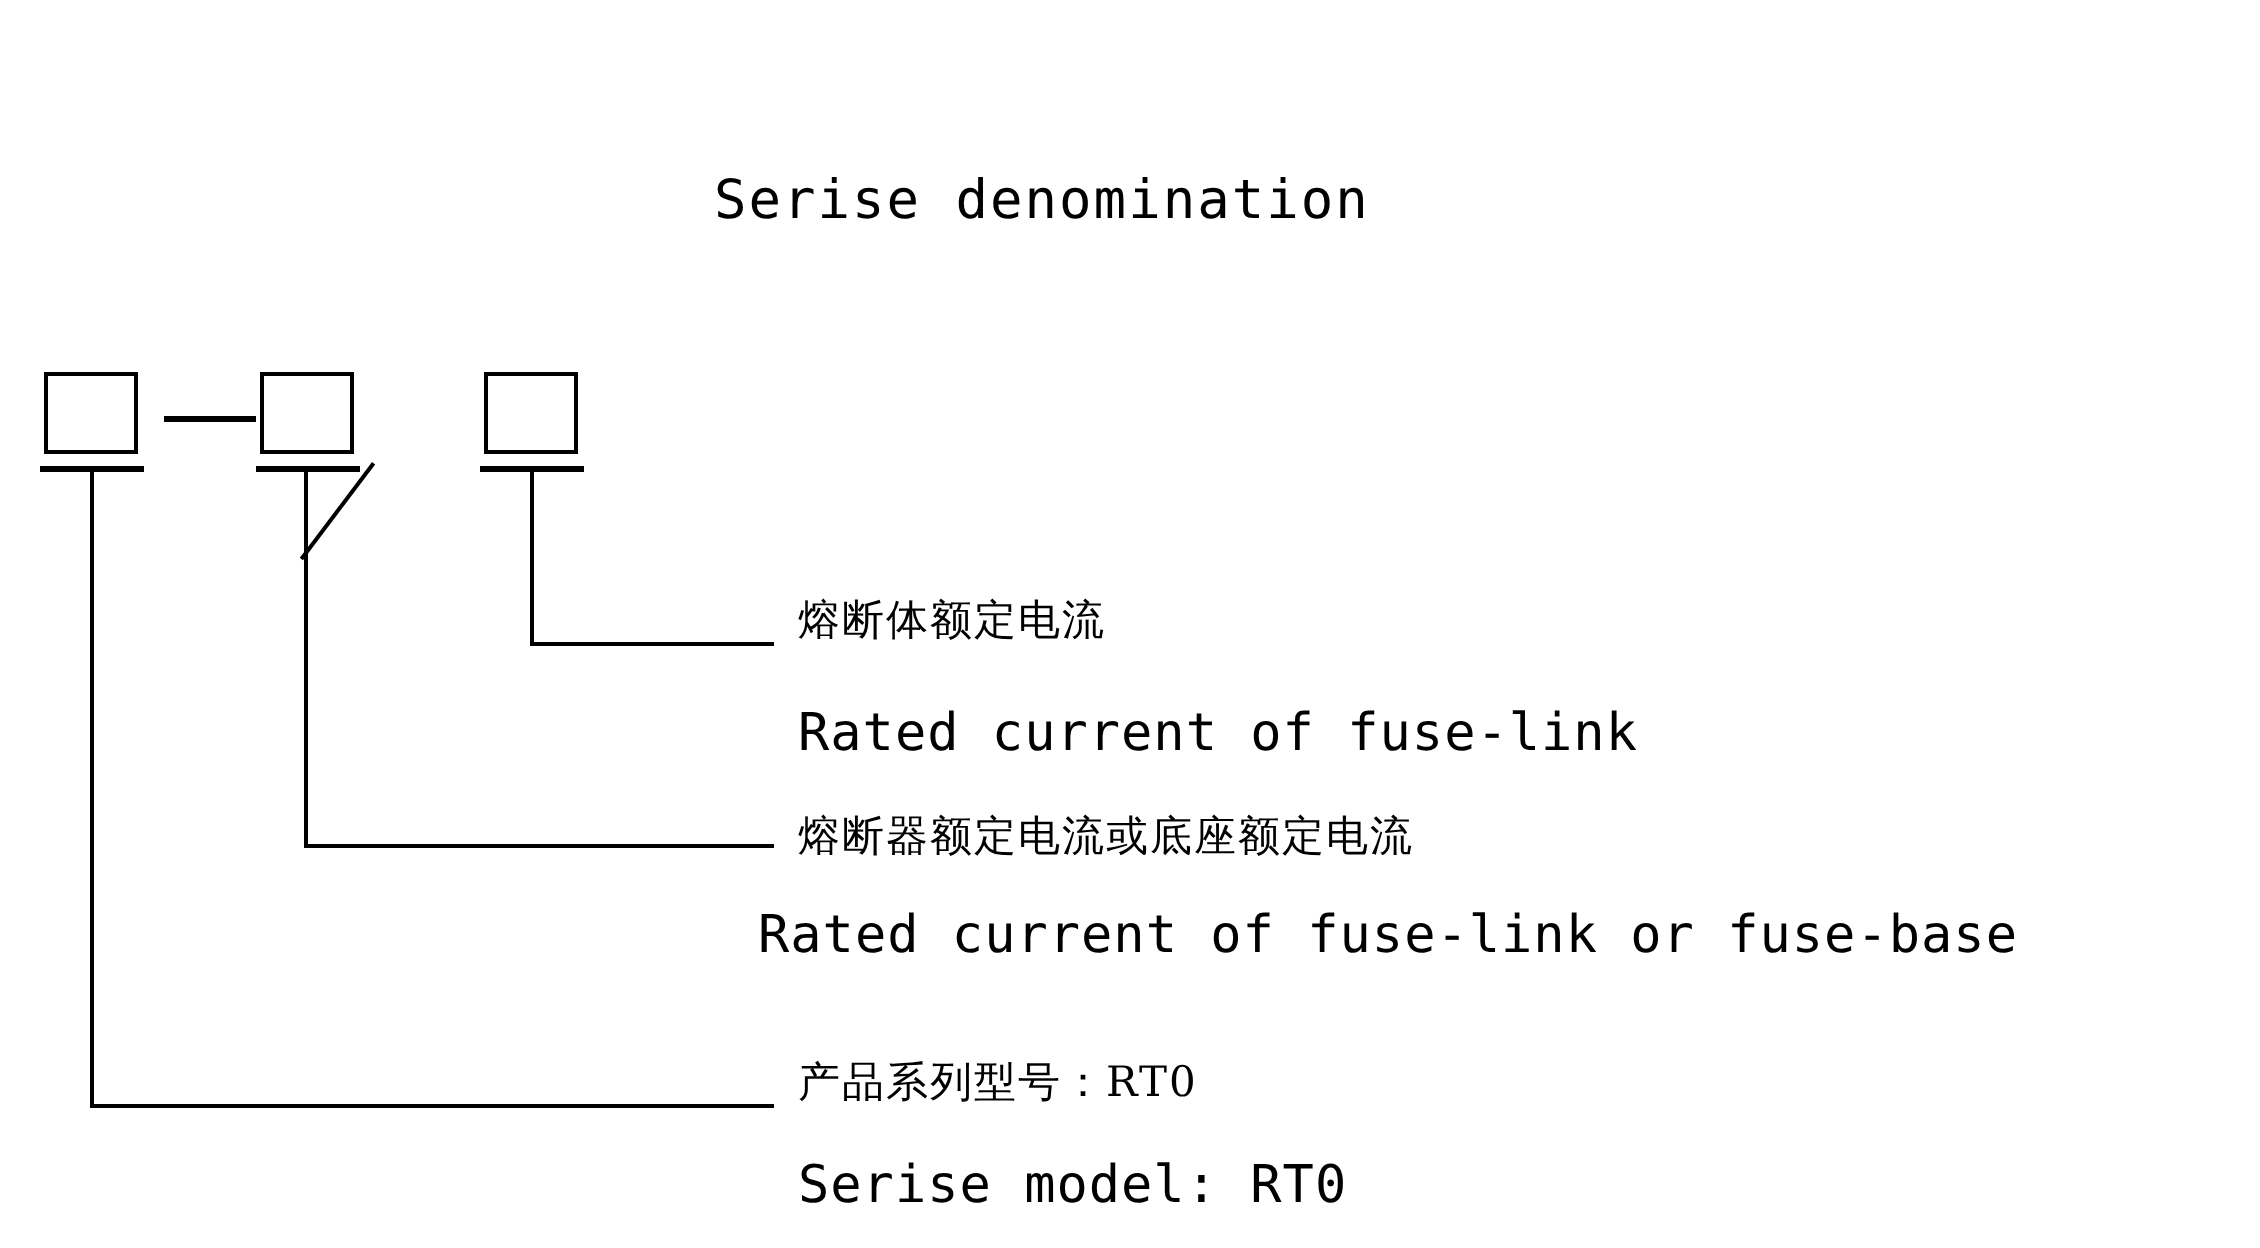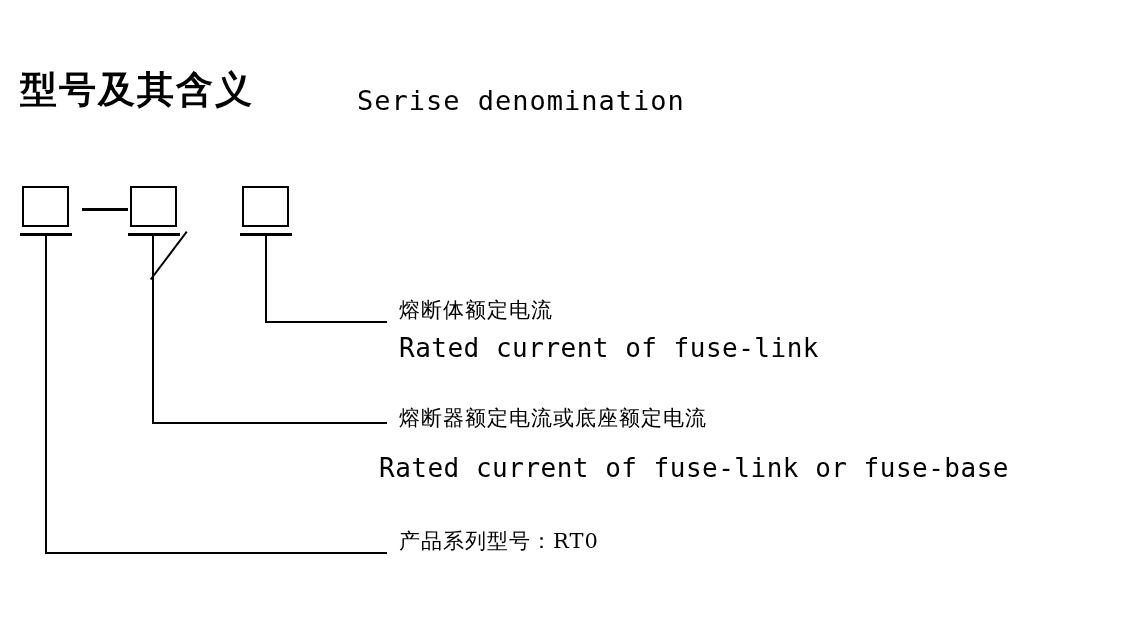--- a/index.html
+++ b/index.html
@@ -91,21 +91,20 @@
     font-size: 26px;
     line-height: 32px;
     letter-spacing: 0.5px;
   }
 </style>
 </head>
 <body>
 
 <div id="canvas">
 
-  <div class="title-cn">型号及其含义</div>
   <div class="title-en">Serise denomination</div>
 
   <div class="sym-box" style="left:22px; top:186px; width:47px; height:41px;"></div>
   <div class="sym-bar" style="left:20px; top:233px; width:52px;"></div>
 
   <div class="dash-connector" style="left:82px; top:208px; width:46px;"></div>
 
   <div class="sym-box" style="left:130px; top:186px; width:47px; height:41px;"></div>
   <div class="sym-bar" style="left:128px; top:233px; width:52px;"></div>
 
@@ -117,20 +116,21 @@
   <div class="vline" style="left:265px; top:236px; height:86px;"></div>
   <div class="hline" style="left:265px; top:321px; width:122px;"></div>
 
   <div class="vline" style="left:152px; top:236px; height:187px;"></div>
   <div class="hline" style="left:152px; top:422px; width:235px;"></div>
 
   <div class="vline" style="left:45px; top:236px; height:317px;"></div>
   <div class="hline" style="left:45px; top:552px; width:342px;"></div>
 
   <div class="ann ann-cn" style="left:399px; top:291px;">熔断体额定电流</div>
-  <div class="ann ann-en" style="left:399px; top:332px;">Rated current of fuse-link</div>
+  <div class="ann ann-en" style="left:399px; top:351px;">Rated current of fuse-link</div>
 
   <div class="ann ann-cn" style="left:399px; top:399px;">熔断器额定电流或底座额定电流</div>
   <div class="ann ann-en" style="left:379px; top:452px;">Rated current of fuse-link or fuse-base</div>
 
   <div class="ann ann-cn" style="left:399px; top:522px;">产品系列型号：RT0</div>
+  <div class="ann ann-en" style="left:399px; top:577px;">Serise model: RT0</div>
 
 </div>
 
 </body></html>

